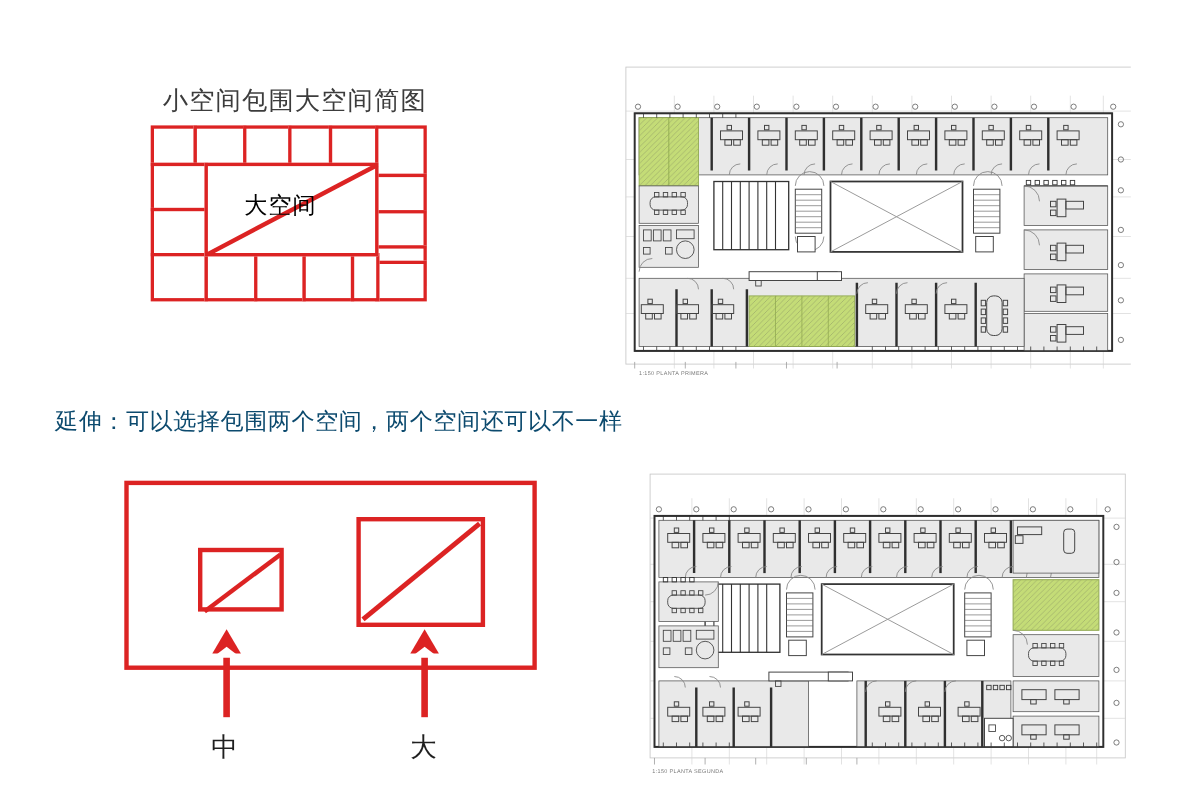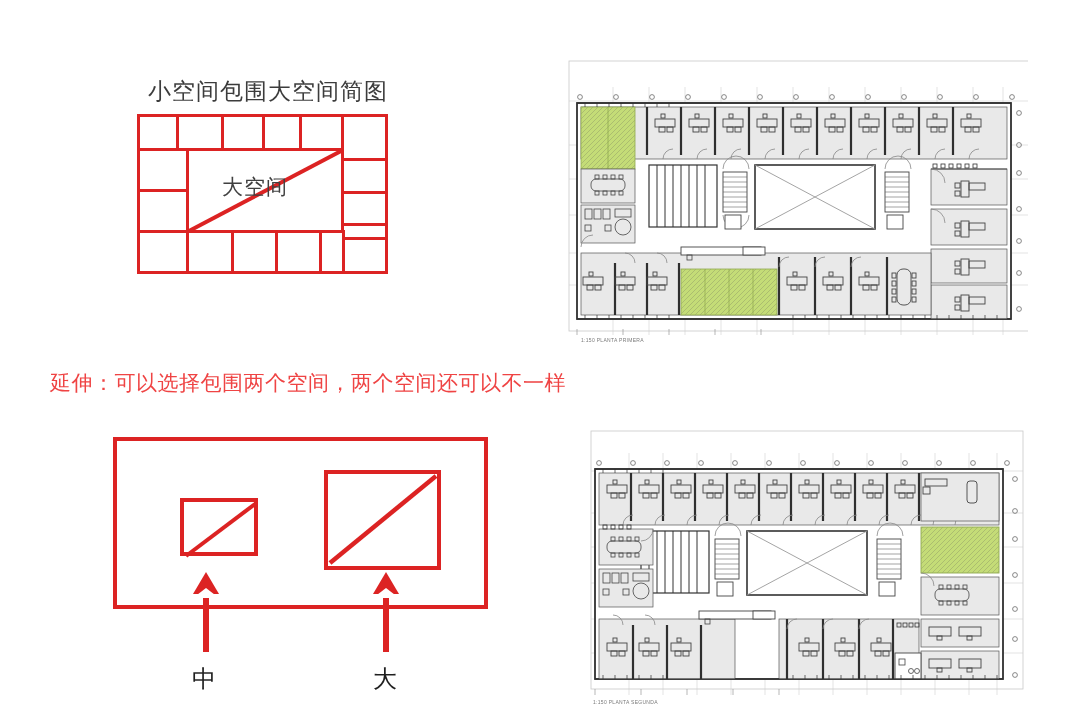--- a/index.html
+++ b/index.html
@@ -23,32 +23,32 @@
     font-size: 23px;
     font-weight: 500;
     color: #3c3c3c;
     letter-spacing: 1px;
     white-space: nowrap;
   }
   .ext-text {
     position: absolute;
     left: 50px;
     font-size: 21px;
-    color: #ef4444;
+    color: #0c4a6e;
     letter-spacing: 0.5px;
     white-space: nowrap;
   }
   .ext-line1 { top: 369px; }
   .ext-line2 { top: 406px; }
 
   .big-space-label {
     position: absolute;
     left: 222px; top: 173px;
     font-size: 21px;
-    color: #404040;
+    color: #000000;
     letter-spacing: 1px;
     white-space: nowrap;
     z-index: 6;
   }
   .arrow-label {
     position: absolute;
     font-size: 24px;
     color: #1f1f1f;
     font-weight: 500;
     white-space: nowrap;

